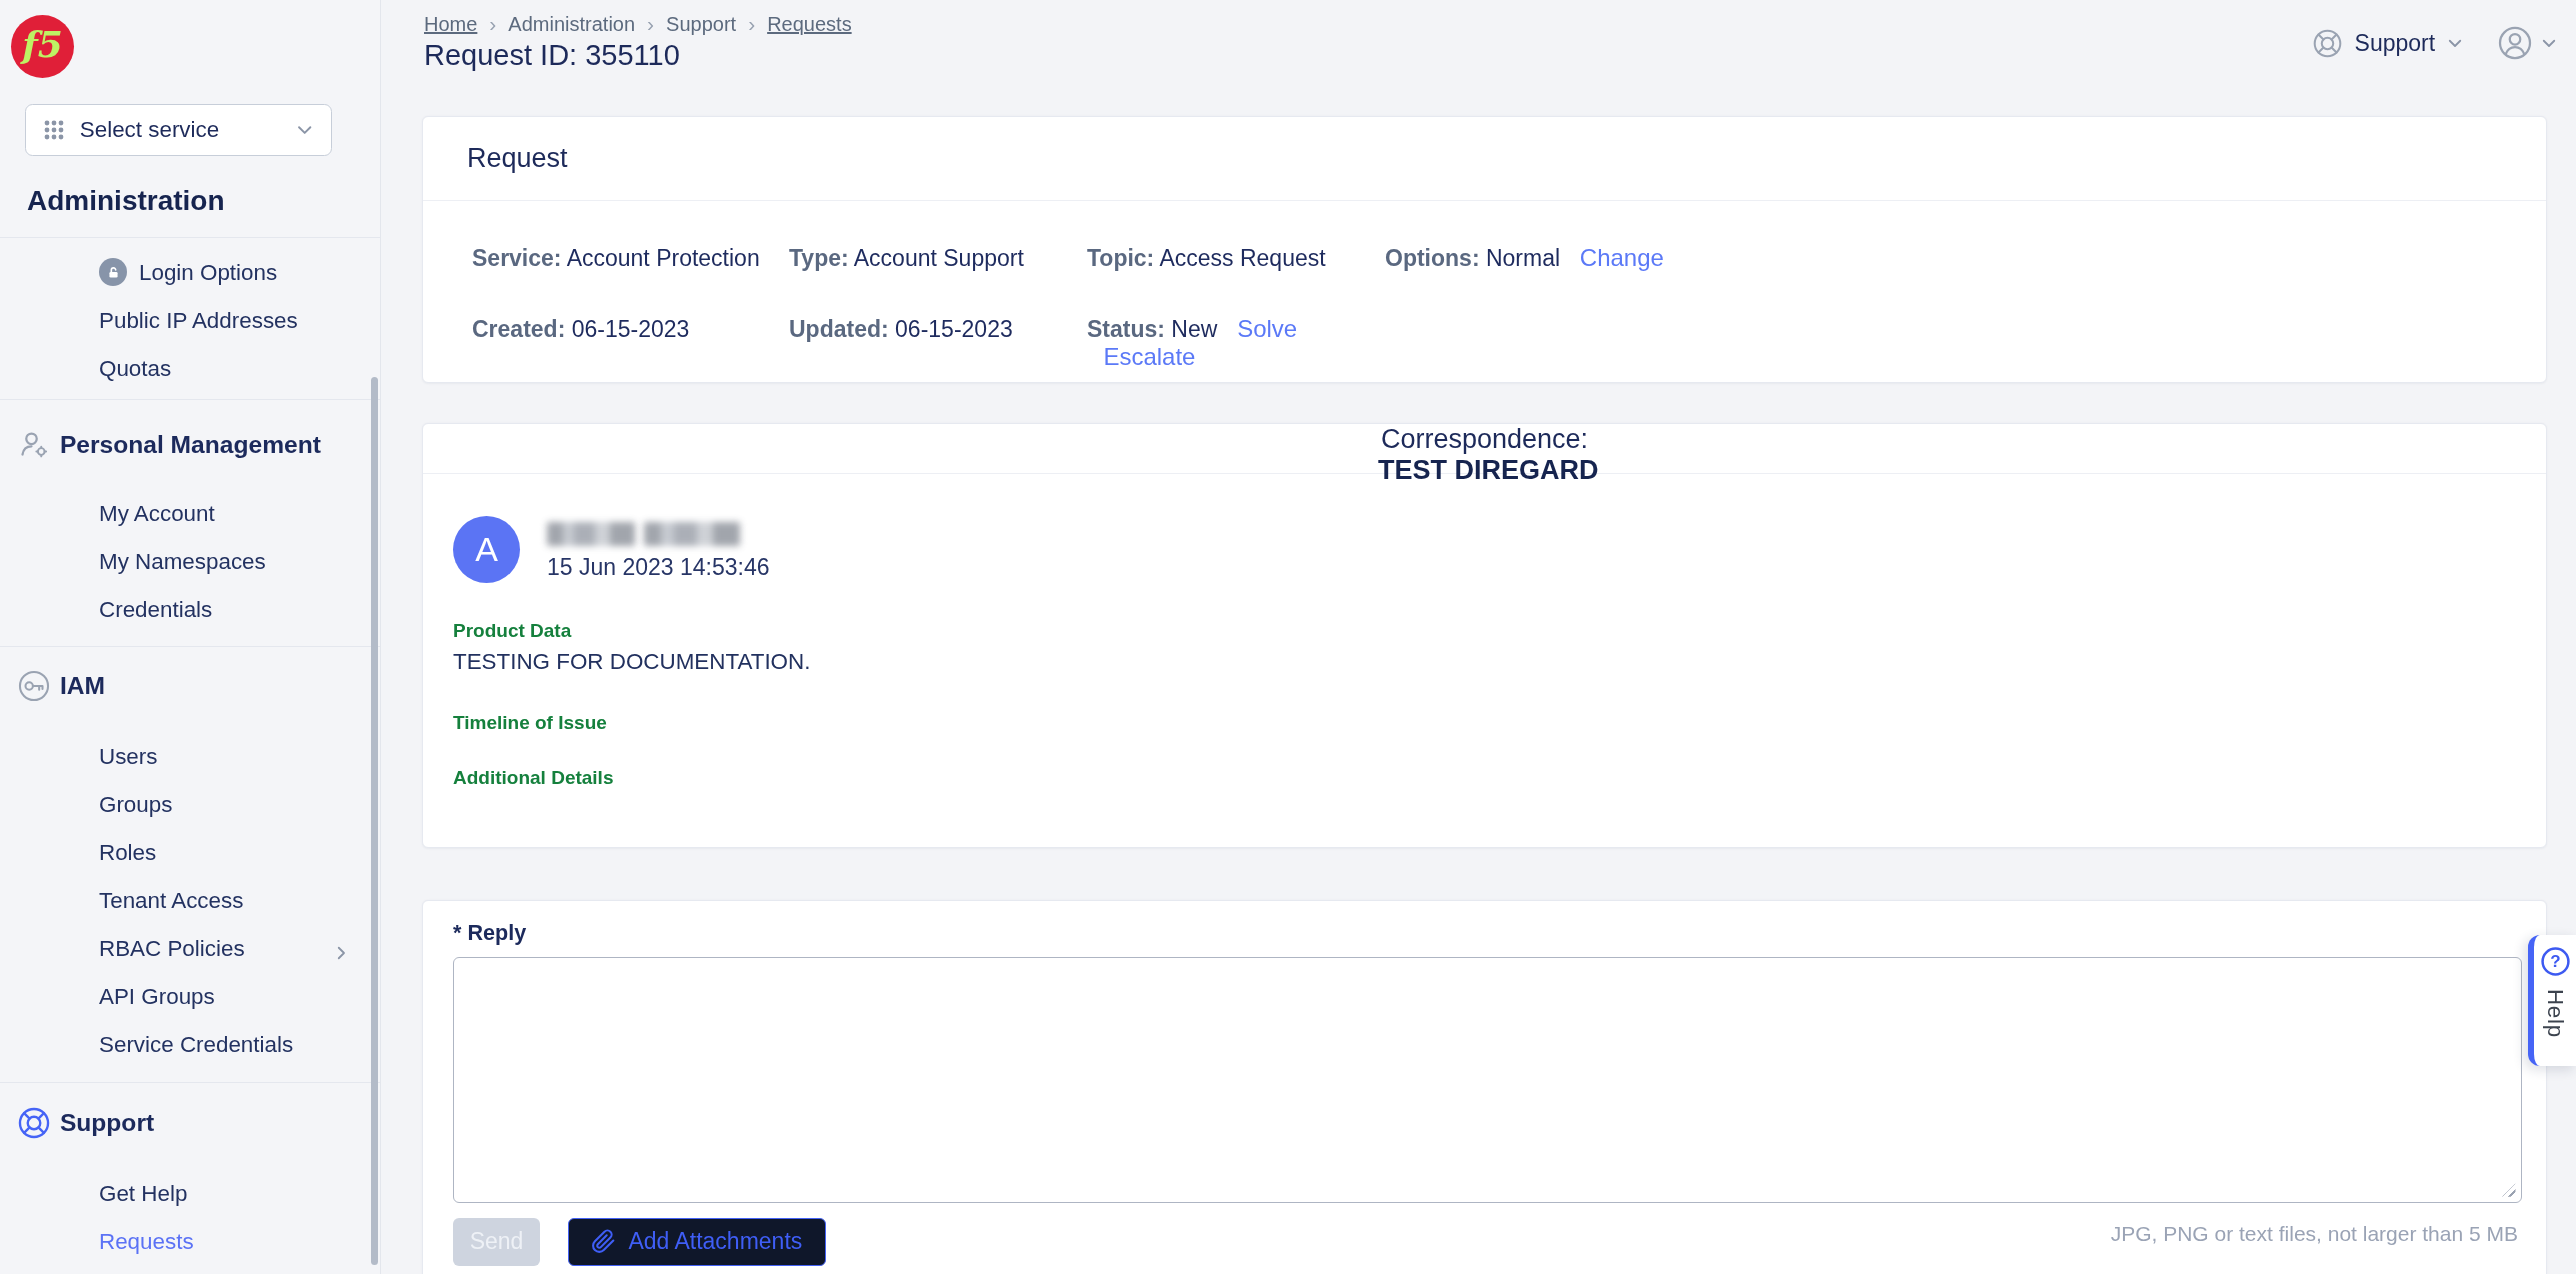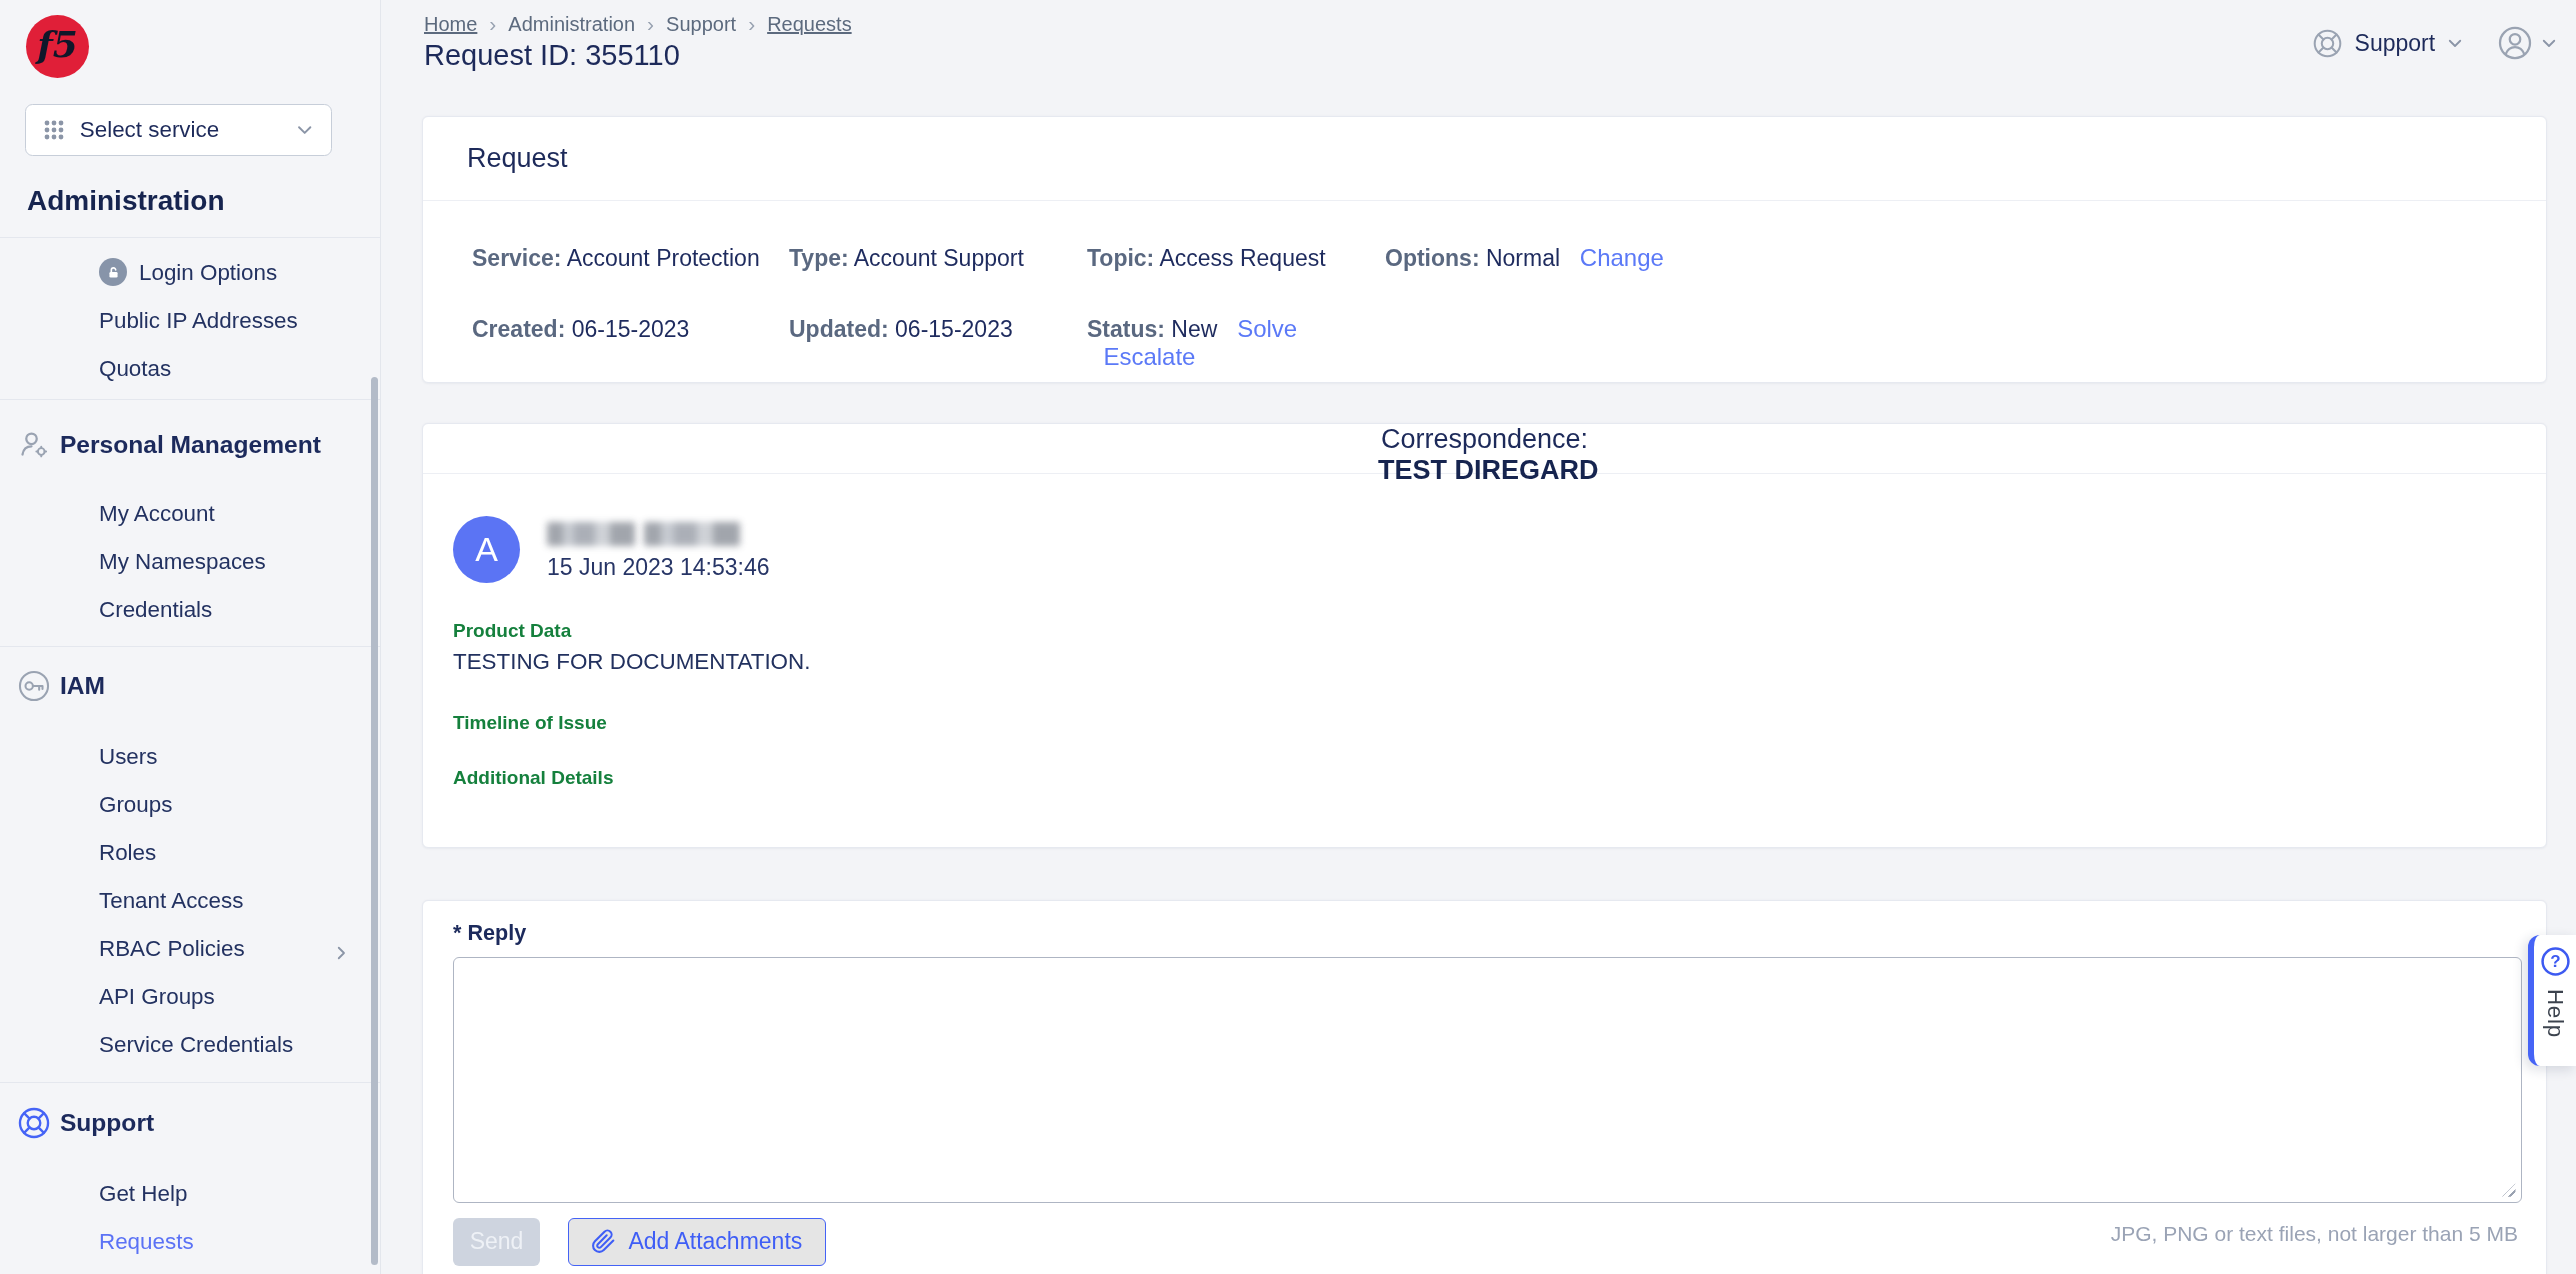--- a/index.html
+++ b/index.html
@@ -11,22 +11,22 @@
     overflow:hidden;
   }
   .page { position:relative; width:2576px; height:1275px; overflow:hidden; }
 
   
   .sidebar {
     position:absolute; left:0; top:0; width:381px; height:1275px;
     background:#f4f5f8; border-right:1.5px solid #e3e6ec;
   }
   .f5-logo {
-    position:absolute; left:26px; top:15px; width:63px; height:63px;
-    border-radius:50%; background:#e01f38; color:#0f172a;
+    position:absolute; left:11px; top:15px; width:63px; height:63px;
+    border-radius:50%; background:#e01f38; color:#bef264;
     display:flex; align-items:center; justify-content:center;
     font-family:"DejaVu Serif", serif; font-style:italic; font-weight:bold;
     font-size:36px; line-height:1; padding-bottom:4.5px;
   }
   .service-select {
     position:absolute; left:25px; top:104px; width:307px; height:52px;
     background:#fff; border:1.5px solid #c7ced9; border-radius:7.5px;
     display:flex; align-items:center; gap:13.4px; padding:0 16.4px;
     font-size:22.4px; color:#1d2a5a; cursor:pointer;
   }
@@ -140,21 +140,21 @@
     background:repeating-linear-gradient(135deg, transparent 0 3.7px, #9aa2b1 3.7px 5.2px);
     clip-path:polygon(100% 0, 100% 100%, 0 100%);
   }
   .reply-actions { display:flex; align-items:center; gap:28px; margin-top:15px; }
   .send-btn {
     width:87px; height:48px; border:none; border-radius:6px;
     background:#ced4df; color:#eef1f6; font-size:23px;
     font-family:"Liberation Sans", sans-serif; cursor:not-allowed;
   }
   .attach-btn {
-    height:48px; padding:0 22.4px; border-radius:6px; background:#e5e5e5;
+    height:48px; padding:0 22.4px; border-radius:6px; background:#0f172a;
     border:1.5px solid #4462f5; color:#3f5ef6; font-size:23px;
     font-family:"Liberation Sans", sans-serif; display:flex; align-items:center;
     gap:12px; cursor:pointer;
   }
   .attach-hint {
     position:absolute; right:28px; top:321px; font-size:21px; color:#9aa3b5;
   }
 
   
   .help-tab {

